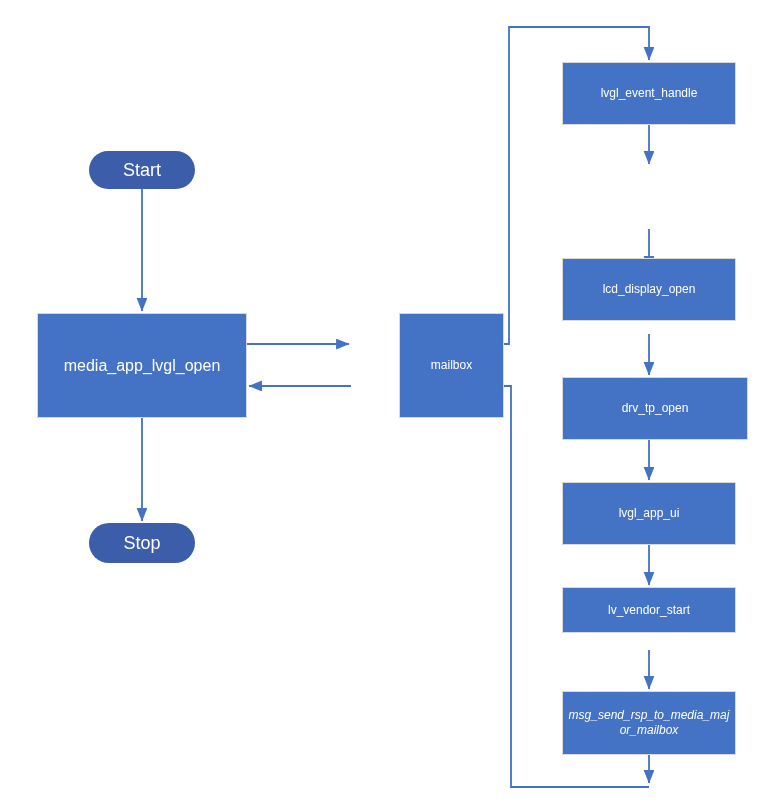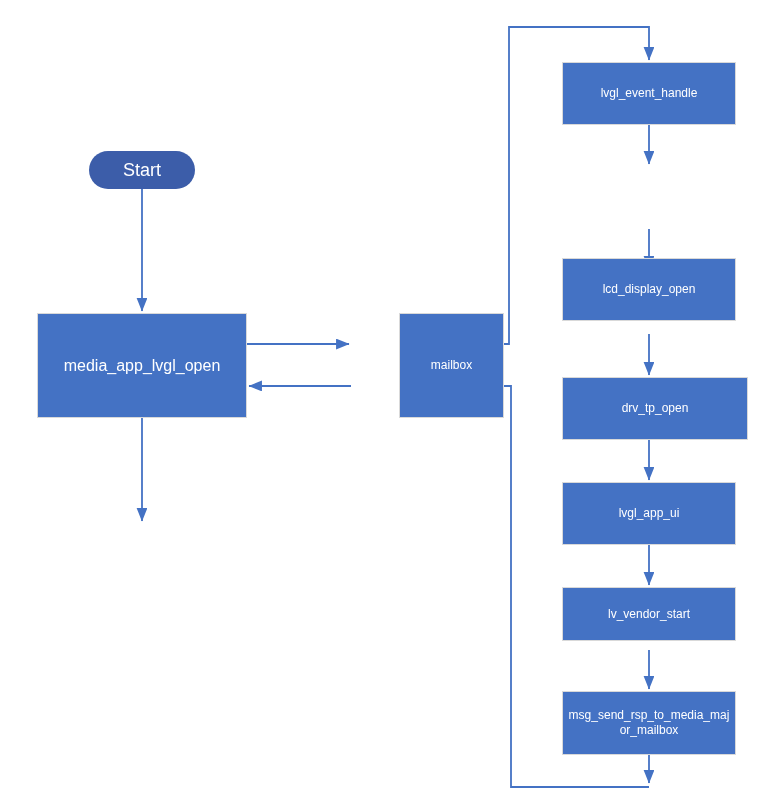--- a/index.html
+++ b/index.html
@@ -26,21 +26,21 @@
   .process{
     background:var(--process-fill,#4472c4);
     border:1px solid var(--process-border,#d9d9d9);
     font-size:12px;
   }
   .terminal{
     background:var(--terminal-fill,#3c5da9);
     border-radius:21px;
     font-size:18px;
   }
-  .wrap-label{word-break:break-all;padding:0 5px;}
+  .wrap-label{word-break:break-all;padding:0 5px;font-style:italic;}
 </style>
 </head>
 <body>
 
 <div class="canvas">
 
   <svg class="connector-layer" width="782" height="804" viewBox="0 0 782 804">
     <defs>
       <marker id="arrowhead" markerWidth="8" markerHeight="7" refX="7.2" refY="3" orient="auto">
         <path d="M0,0 L7.5,3 L0,6 Z"></path>
@@ -73,39 +73,42 @@
   </div>
 
   <div class="node process" style="left:37px;top:313px;width:210px;height:105px;font-size:16px;">
     <span>media_app_lvgl_open</span>
   </div>
 
   <div class="node process" style="left:351px;top:313px;width:105px;height:105px;margin-left:48px;">
     <span>mailbox</span>
   </div>
 
+  <div class="node terminal" style="left:89px;top:523px;width:106px;height:40px;">
+    <span>Stop</span>
+  </div>
 
   <div class="node process" style="left:562px;top:62px;width:174px;height:63px;">
     <span>lvgl_event_handle</span>
   </div>
 
 
   <div class="node process" style="left:562px;top:258px;width:174px;height:63px;">
     <span>lcd_display_open</span>
   </div>
 
   <div class="node process" style="left:562px;top:377px;width:186px;height:63px;">
     <span>drv_tp_open</span>
   </div>
 
   <div class="node process" style="left:562px;top:482px;width:174px;height:63px;">
     <span>lvgl_app_ui</span>
   </div>
 
-  <div class="node process" style="left:562px;top:587px;width:174px;height:54px;">
+  <div class="node process" style="left:562px;top:587px;width:174px;height:46px;">
     <span>lv_vendor_start</span>
   </div>
 
   <div class="node process" style="left:562px;top:691px;width:174px;height:64px;">
     <span class="wrap-label">msg_send_rsp_to_media_major_mailbox</span>
   </div>
 
 </div>
 
 </body></html>

